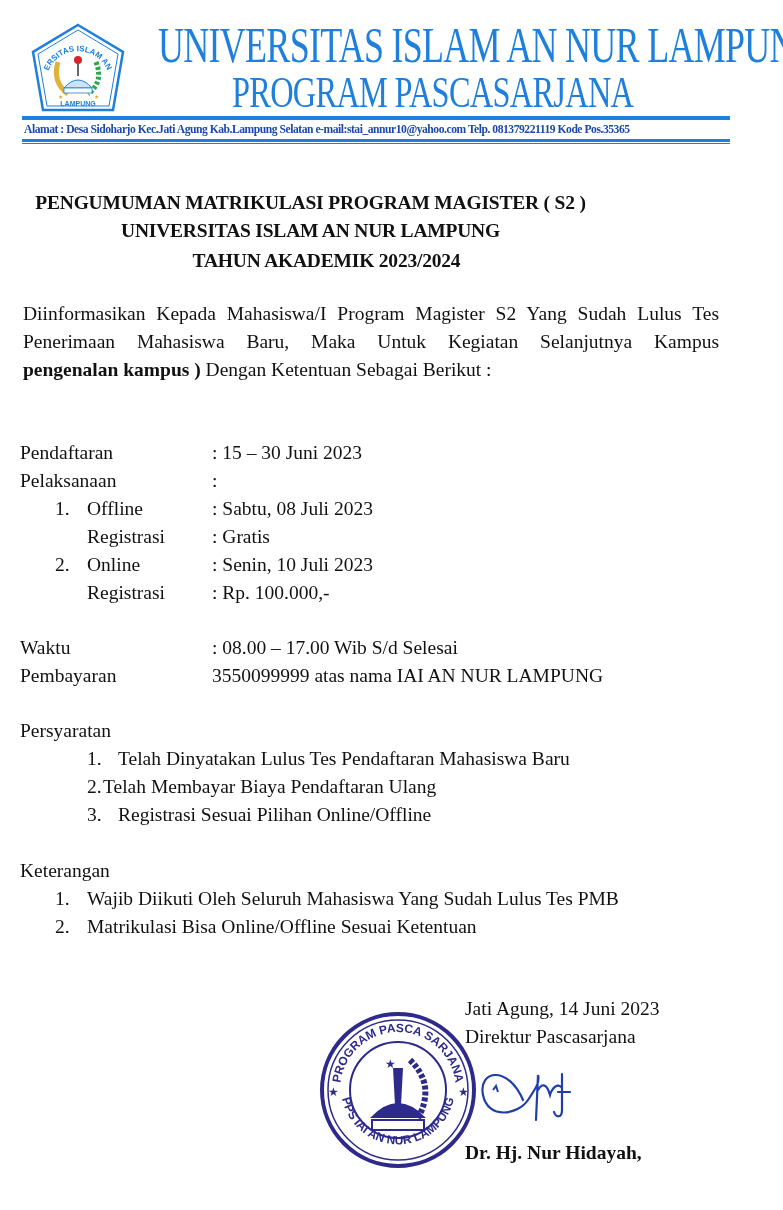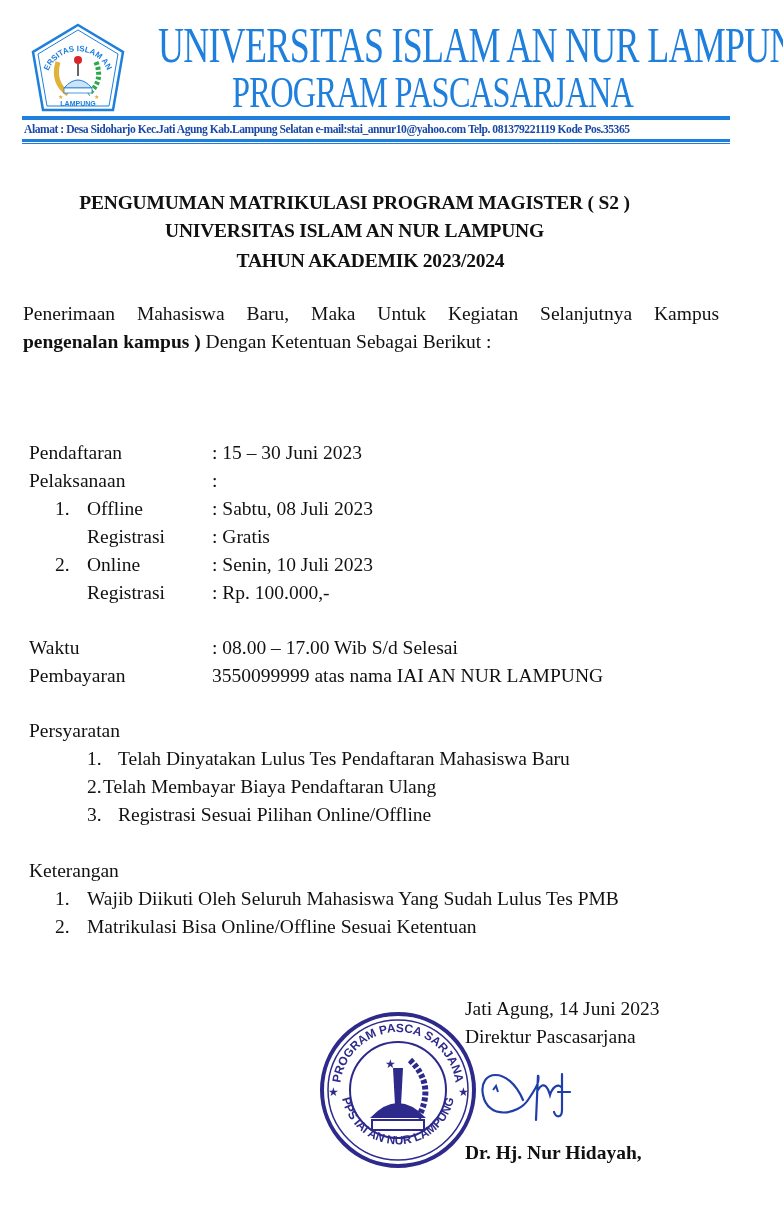--- a/index.html
+++ b/index.html
@@ -16,32 +16,32 @@
   #lh-line2 { top: 66px; font-size: 45px; transform: scaleX(0.72); left: 232px; width: auto; text-align: left; }
   .rule { left: 22px; width: 708px; background: #1e7fdc; }
   #rule-top { top: 116px; height: 4px; }
   #rule-bot1 { top: 139px; height: 3px; }
   #rule-bot2 { top: 143px; height: 1px; }
   #address { left: 24px; top: 121px; font-size: 13.5px; color: #1a49a8; font-weight: bold;
              white-space: nowrap; letter-spacing: -0.55px; transform: scaleX(0.86); transform-origin: left top; }
 
   
   .head { left: 0; width: 621px; text-align: center; font-weight: bold; font-size: 19.5px;
-          letter-spacing: -0.2px; color: #111; padding-left: 44px; }
+          letter-spacing: -0.2px; color: #111; }
   #h1 { top: 192px; }
   #h2 { top: 220px; }
   #h3 { top: 250px; margin-left: 16px; }
 
   
   .t { font-size: 19.5px; line-height: 28px; white-space: nowrap; }
   #intro { left: 23px; top: 300px; width: 696px; font-size: 19.5px; line-height: 28px; }
   .just { text-align: justify; text-align-last: justify; white-space: normal; }
   .intro-line { display: block; height: 28px; }
 
-  .lbl { left: 29px; text-align: right; }
+  .lbl { left: 20px; text-align: right; }
   .lbl2 { left: 87px; }
   .num1 { left: 55px; }
   .val { left: 212px; }
 
   #pay-val { left: 212px; top: 662px; width: 507px; white-space: normal; }
   #pay-val .l1 { display: block; text-align: justify; text-align-last: justify; }
   #pay-val .l2 { display: block; }
 
   .sig { left: 465px; }
   #sig-name { font-weight: bold; }
@@ -76,20 +76,21 @@
   <div id="address" class="abs">Alamat : Desa Sidoharjo Kec.Jati Agung Kab.Lampung Selatan e-mail:stai_annur10@yahoo.com Telp. 081379221119 Kode Pos.35365</div>
   <div id="rule-bot1" class="abs rule"></div>
   <div id="rule-bot2" class="abs rule"></div>
 </div>
 
 <div id="h1" class="abs head">PENGUMUMAN MATRIKULASI PROGRAM MAGISTER ( S2 )</div>
 <div id="h2" class="abs head">UNIVERSITAS ISLAM AN NUR LAMPUNG</div>
 <div id="h3" class="abs head">TAHUN AKADEMIK 2023/2024</div>
 
 <div id="intro" class="abs">
+  <span class="intro-line just">Diinformasikan Kepada Mahasiswa/I Program Magister S2 Yang Sudah Lulus Tes</span>
   <span class="intro-line just">Penerimaan Mahasiswa Baru, Maka Untuk Kegiatan Selanjutnya Kampus</span>
   <span class="intro-line"><b>pengenalan kampus )</b><span style="white-space:pre"> Dengan Ketentuan Sebagai Berikut :</span></span>
 </div>
 
 <div>
   <div class="abs t lbl" style="top:439px">Pendaftaran</div>
   <div class="abs t val" style="top:439px">: 15 – 30 Juni 2023</div>
 
   <div class="abs t lbl" style="top:467px">Pelaksanaan</div>
   <div class="abs t val" style="top:467px">:</div>

